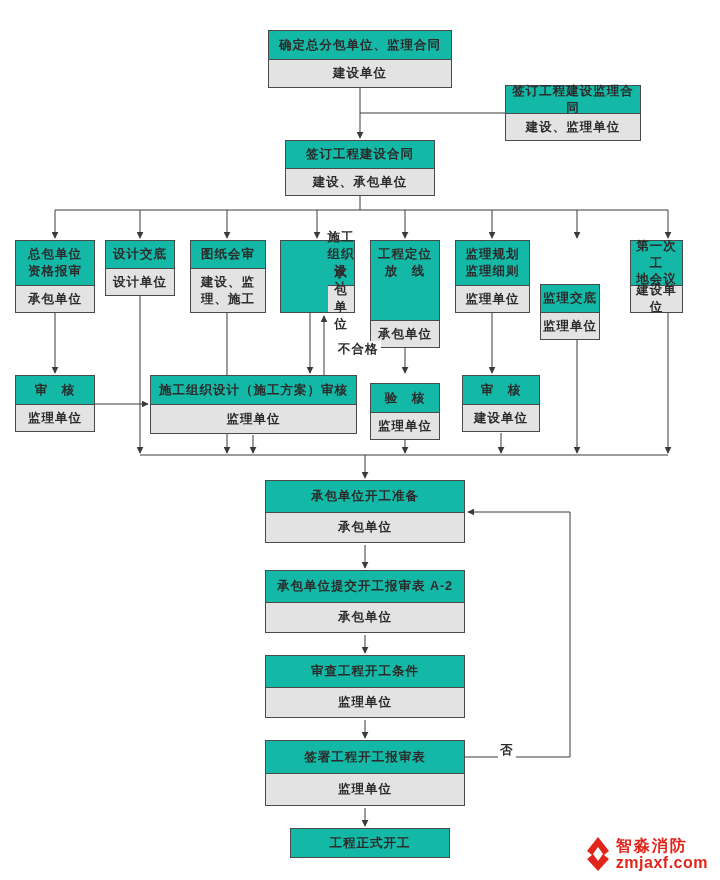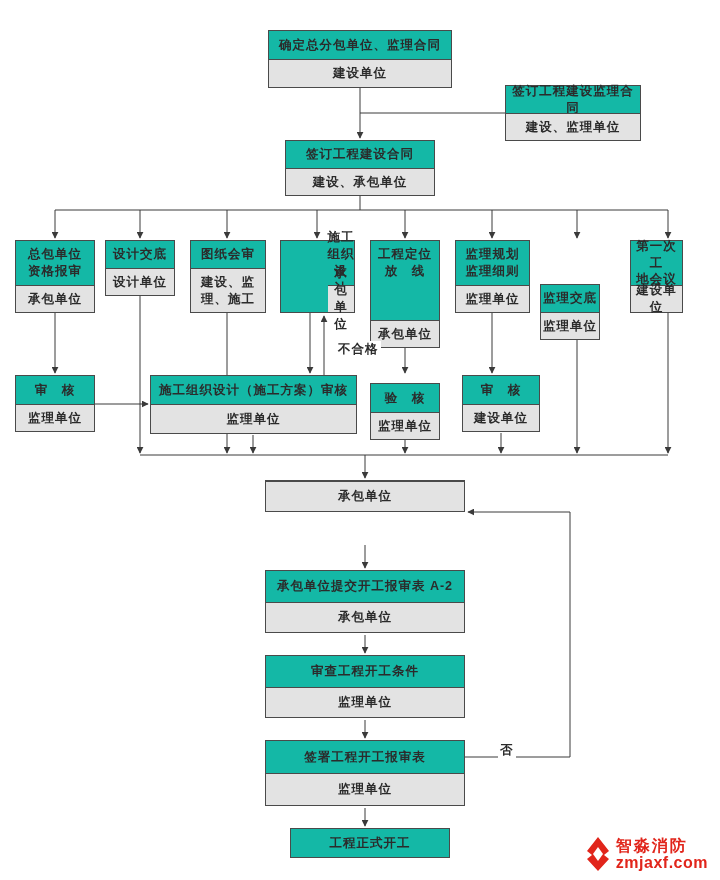--- a/index.html
+++ b/index.html
@@ -160,20 +160,21 @@
     <div class="sec" style="height:28px;">验　核</div>
     <div class="sec unit" style="height:27px;">监理单位</div>
   </div>
 
   <div class="node" style="left:462px;top:375px;width:78px;">
     <div class="sec" style="height:28px;">审　核</div>
     <div class="sec unit" style="height:27px;">建设单位</div>
   </div>
 
   <div class="node" style="left:265px;top:480px;width:200px;">
+    <div class="sec" style="height:31px;">承包单位开工准备</div>
     <div class="sec unit" style="height:30px;">承包单位</div>
   </div>
 
   <div class="node" style="left:265px;top:570px;width:200px;">
     <div class="sec" style="height:31px;">承包单位提交开工报审表 A-2</div>
     <div class="sec unit" style="height:30px;">承包单位</div>
   </div>
 
   <div class="node" style="left:265px;top:655px;width:200px;">
     <div class="sec" style="height:31px;">审查工程开工条件</div>

